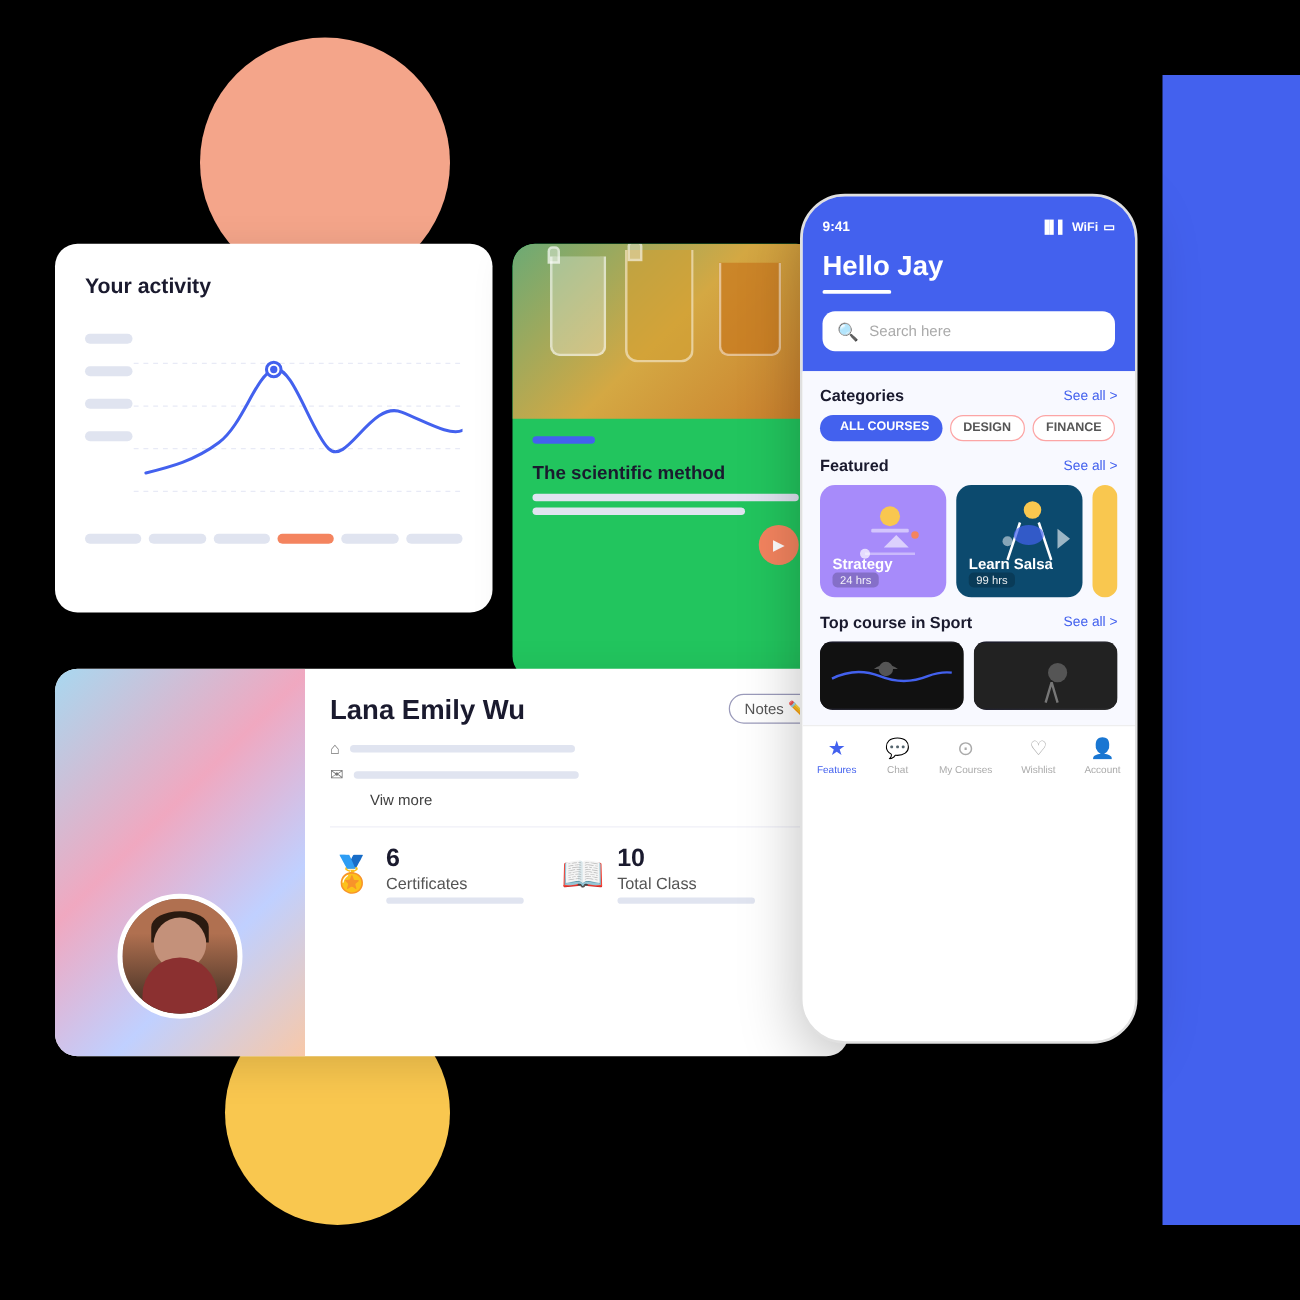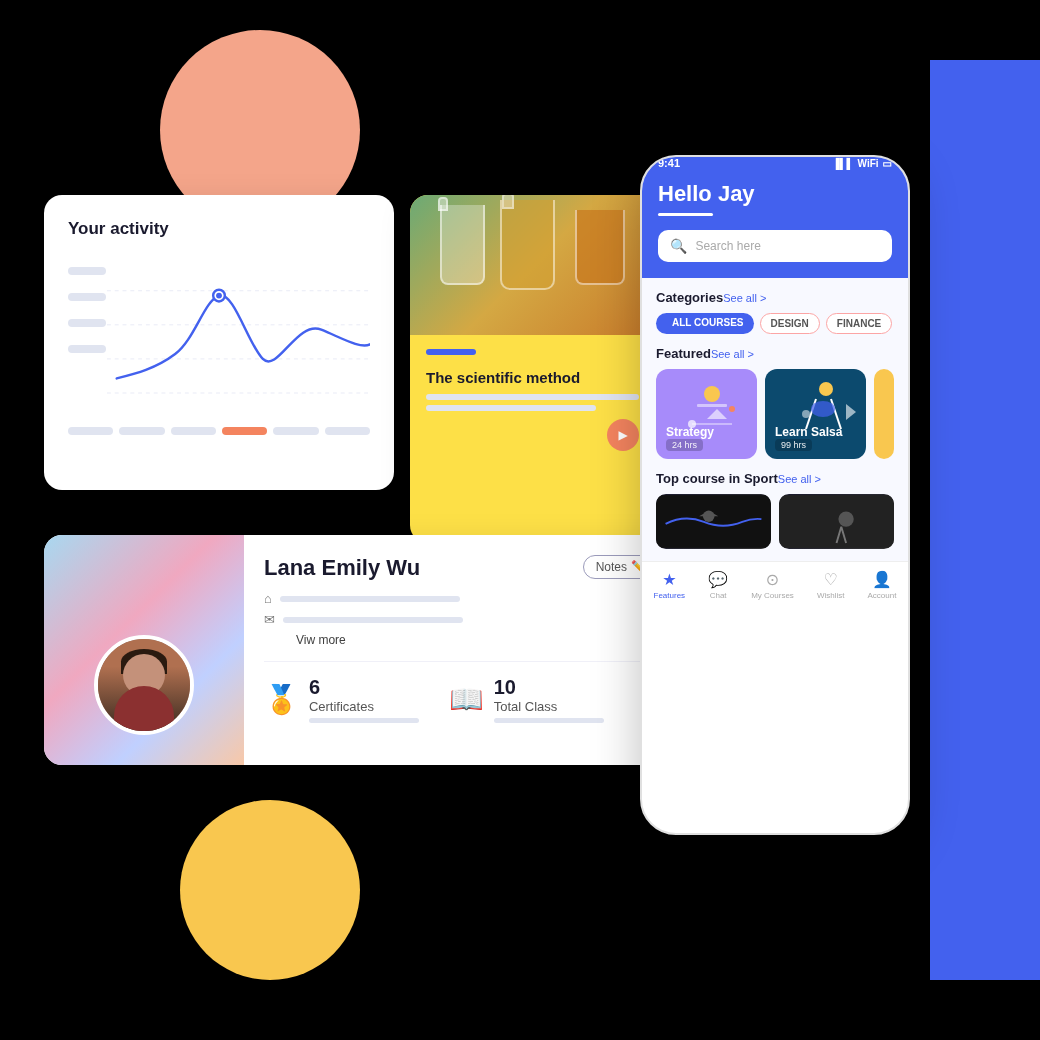--- a/index.html
+++ b/index.html
@@ -101,21 +101,21 @@
       background: #e0e4f0;
     }
 
     
     .science-card {
       position: absolute;
       left: 410px;
       top: 195px;
       width: 245px;
       height: 348px;
-      background: #fde047;
+      background: #22c55e;
       border-radius: 18px;
       overflow: hidden;
       box-shadow: 0 8px 32px rgba(0,0,0,0.13);
     }
     .science-img {
       width: 100%;
       height: 140px;
       background: linear-gradient(135deg, #6baa75 0%, #d4a843 50%, #c97b2a 100%);
       position: relative;
       overflow: hidden;
@@ -188,21 +188,21 @@
       font-size: 12px;
       cursor: pointer;
     }
 
     
     .profile-card {
       position: absolute;
       left: 44px;
       top: 535px;
       width: 635px;
-      height: 230px;
+      height: 310px;
       background: #fff;
       border-radius: 18px;
       overflow: hidden;
       box-shadow: 0 8px 32px rgba(0,0,0,0.13);
       display: flex;
     }
     .profile-bg {
       width: 200px;
       min-width: 200px;
       height: 100%;
@@ -356,21 +356,21 @@
       box-shadow: 0 12px 48px rgba(0,0,0,0.25);
       overflow: hidden;
       border: 2px solid #e0e0e0;
     }
     .phone-status-bar {
       background: #4361ee;
       color: #fff;
       display: flex;
       justify-content: space-between;
       align-items: center;
-      padding: 0 16px 4px;
+      padding: 19px 16px 4px;
       font-size: 11px;
       font-weight: 600;
     }
     .status-icons {
       display: flex;
       gap: 4px;
       align-items: center;
       font-size: 10px;
     }
     .phone-header {
@@ -402,20 +402,21 @@
     }
     .search-icon-ph { color: #4361ee; font-size: 14px; }
     .phone-body {
       background: #f8f9ff;
       flex: 1;
       padding: 12px 14px;
       overflow: hidden;
     }
     .section-header {
       display: flex;
+      justify-content: space-between;
       align-items: center;
       margin-bottom: 8px;
     }
     .section-title {
       font-size: 13px;
       font-weight: 700;
       color: #1a1a2e;
     }
     .see-all {
       font-size: 11px;

